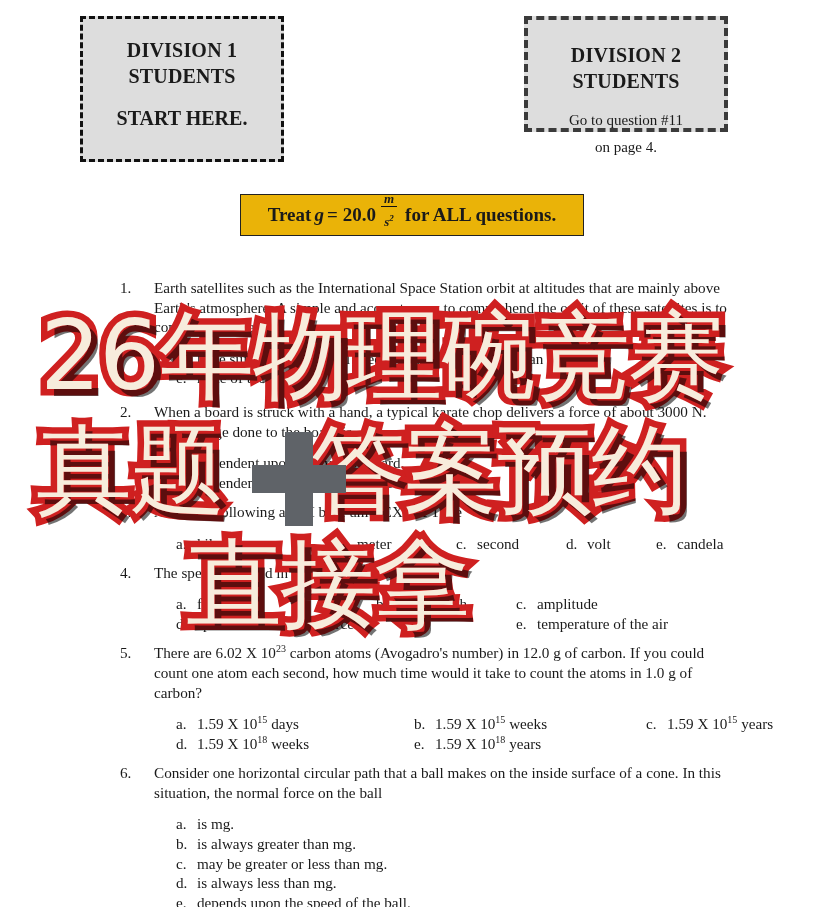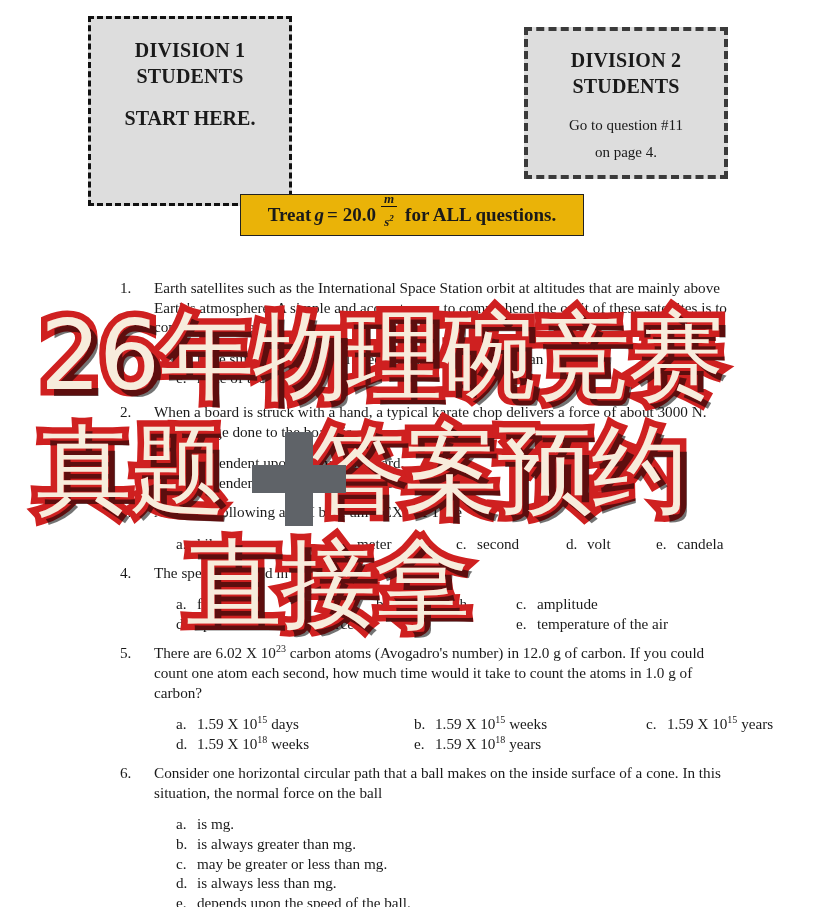--- a/index.html
+++ b/index.html
@@ -24,35 +24,35 @@
     width: 828px;
     height: 152px;
   }
   .division-box {
     position: absolute;
     background: #dddddd;
     box-sizing: border-box;
     text-align: center;
   }
   .division-box.dashdot {
-    left: 88px;
+    left: 80px;
     top: 0;
     width: 204px;
-    height: 190px;
+    height: 146px;
     border: 3px dashed #111;
     border-style: dashed;
     padding-top: 18px;
   }
   .division-box.dashed2 {
     left: 524px;
-    top: 11px;
+    top: 0;
     width: 204px;
-    height: 152px;
+    height: 116px;
     border: 4px dashed #3b3b3b;
-    padding-top: 16px;
+    padding-top: 22px;
   }
   .div-title {
     font-weight: bold;
     font-size: 20px;
     line-height: 26px;
     letter-spacing: .2px;
   }
   .div-sub-bold {
     font-weight: bold;
     font-size: 20px;

